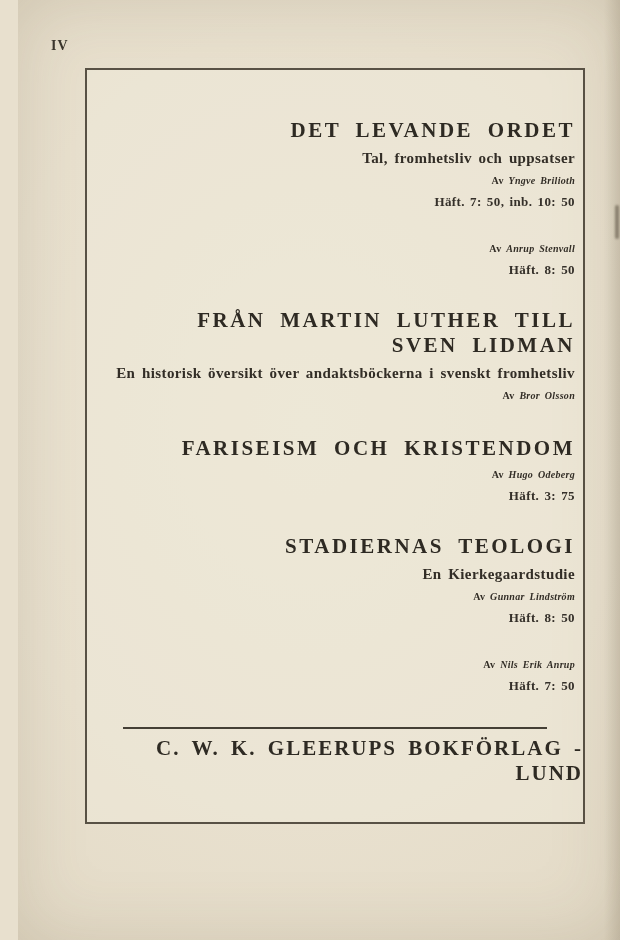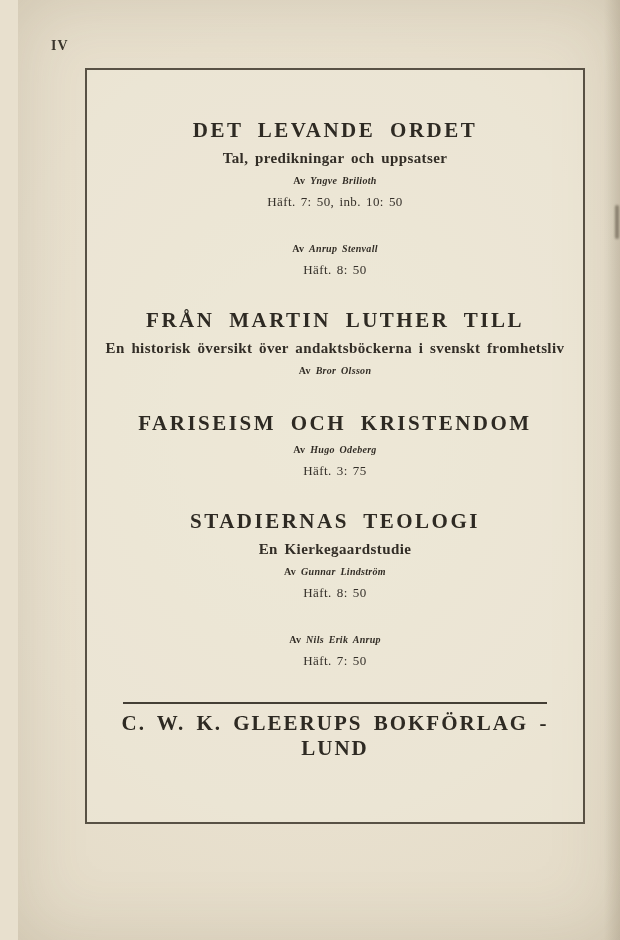--- a/index.html
+++ b/index.html
@@ -45,21 +45,21 @@
     font-weight: bold;
     letter-spacing: 1px;
     color: #3a352c;
   }
   .ad-box {
     position: absolute;
     left: 67px; top: 68px;
     width: 496px; height: 752px;
     border: 2px solid rgba(62, 55, 44, 0.85);
     background: rgba(240, 234, 219, 0.45);
-    text-align: center;
+    text-align: right;
     box-sizing: content-box;
     overflow: hidden;
   }
   .book { margin: 31px 8px 0 8px; }
   .book.first { margin-top: 48px; }
   .title {
     margin: 0;
     font-size: 21px;
     font-weight: bold;
     letter-spacing: 2.5px;
@@ -80,21 +80,21 @@
     font-size: 10px;
     font-weight: bold;
     letter-spacing: 0.3px;
     word-spacing: 2px;
     line-height: 18px;
   }
   .author .name { font-style: italic; }
   .price {
     margin-top: 4px;
     font-size: 13px;
-    font-weight: normal;
+    font-weight: bold;
     letter-spacing: 0.4px;
     word-spacing: 1.5px;
     line-height: 15px;
     color: #35302a;
   }
   .rule {
     width: 424px;
     margin: 34px auto 0 auto;
     border: 0;
     border-top: 2px solid rgba(50, 44, 35, 0.9);
@@ -112,38 +112,39 @@
 <body>
 
 <div class="paper">
 
   <div class="page-number">IV</div>
 
   <div class="ad-box">
 
     <section class="book first">
       <h2 class="title">DET LEVANDE ORDET</h2>
-      <div class="subtitle">Tal, predikningar och uppsatser</div>
+      <div class="subtitle">Tal, fromhetsliv och uppsatser</div>
       <div class="author">
         <span class="av">Av</span>
         <span class="name">Yngve Brilioth</span>
       </div>
       <div class="price">Häft. 7: 50, inb. 10: 50</div>
     </section>
 
     <section class="book">
       <div class="author">
         <span class="av">Av</span>
         <span class="name">Anrup Stenvall</span>
       </div>
       <div class="price">Häft. 8: 50</div>
     </section>
 
     <section class="book">
       <h2 class="title">FRÅN MARTIN LUTHER TILL</h2>
+      <h2 class="title">SVEN LIDMAN</h2>
       <div class="subtitle">En historisk översikt över andaktsböckerna i svenskt fromhetsliv</div>
       <div class="author">
         <span class="av">Av</span>
         <span class="name">Bror Olsson</span>
       </div>
     </section>
 
     <section class="book">
       <h2 class="title">FARISEISM OCH KRISTENDOM</h2>
       <div class="author">

